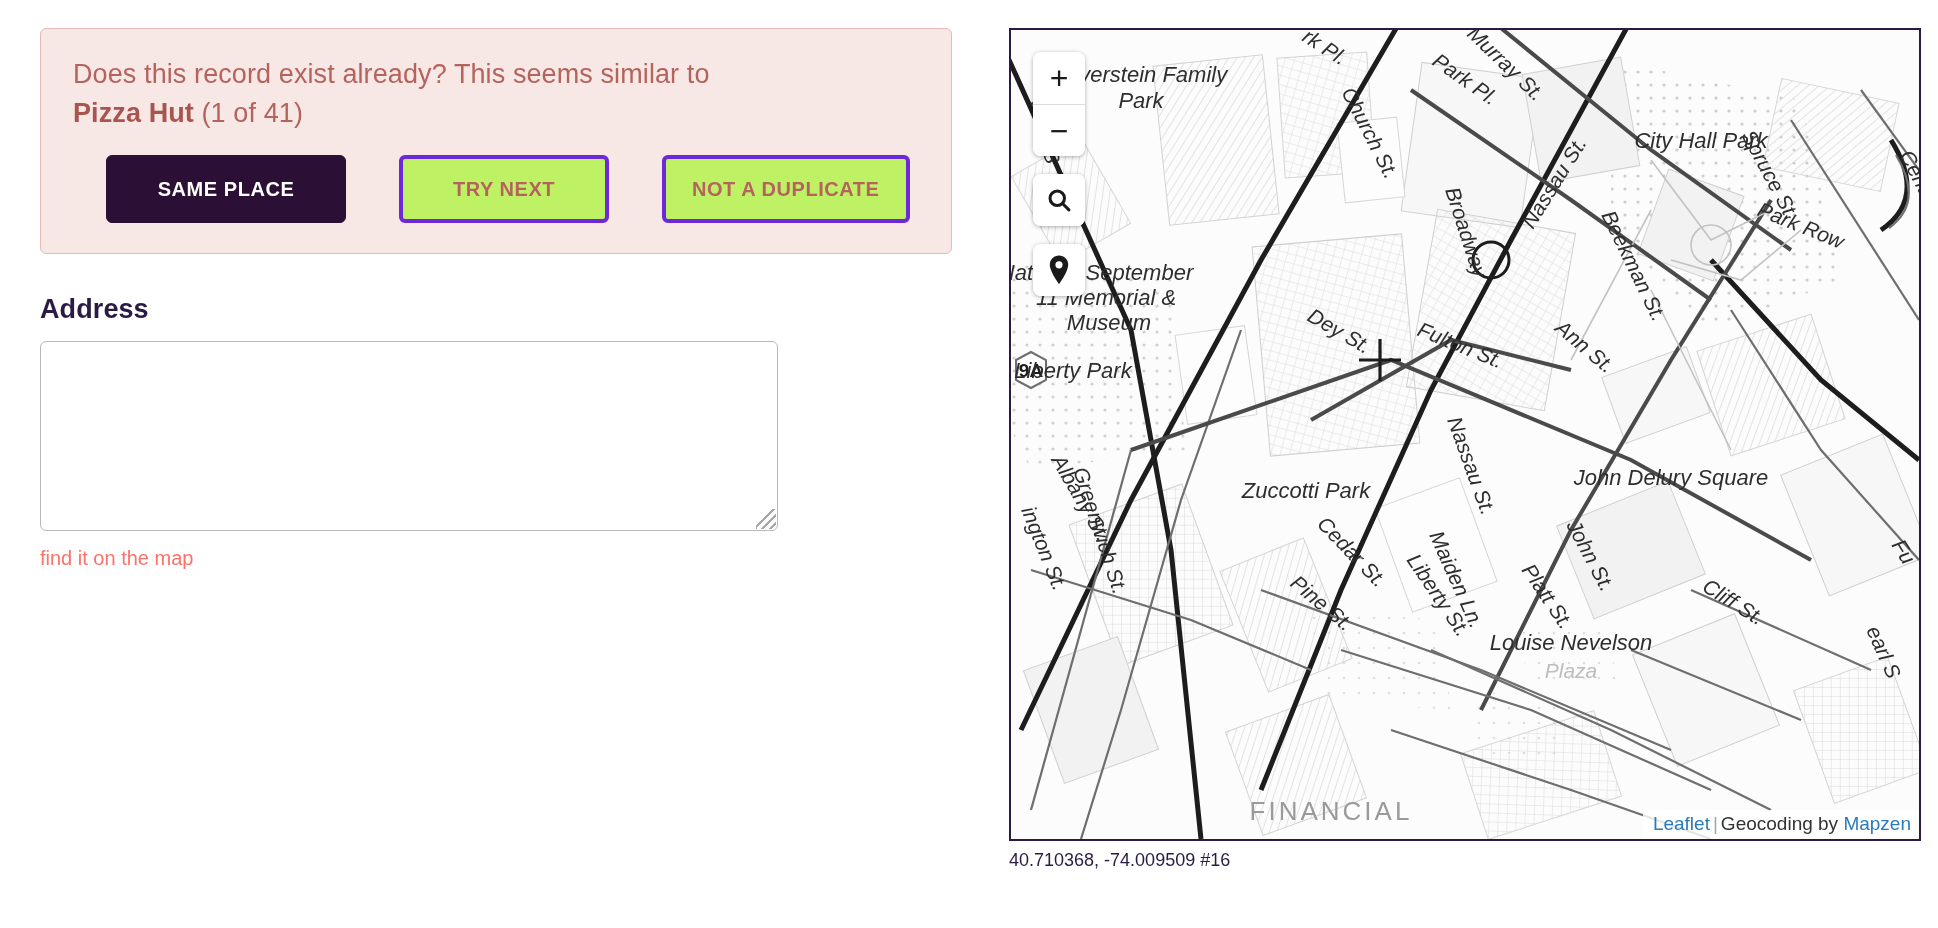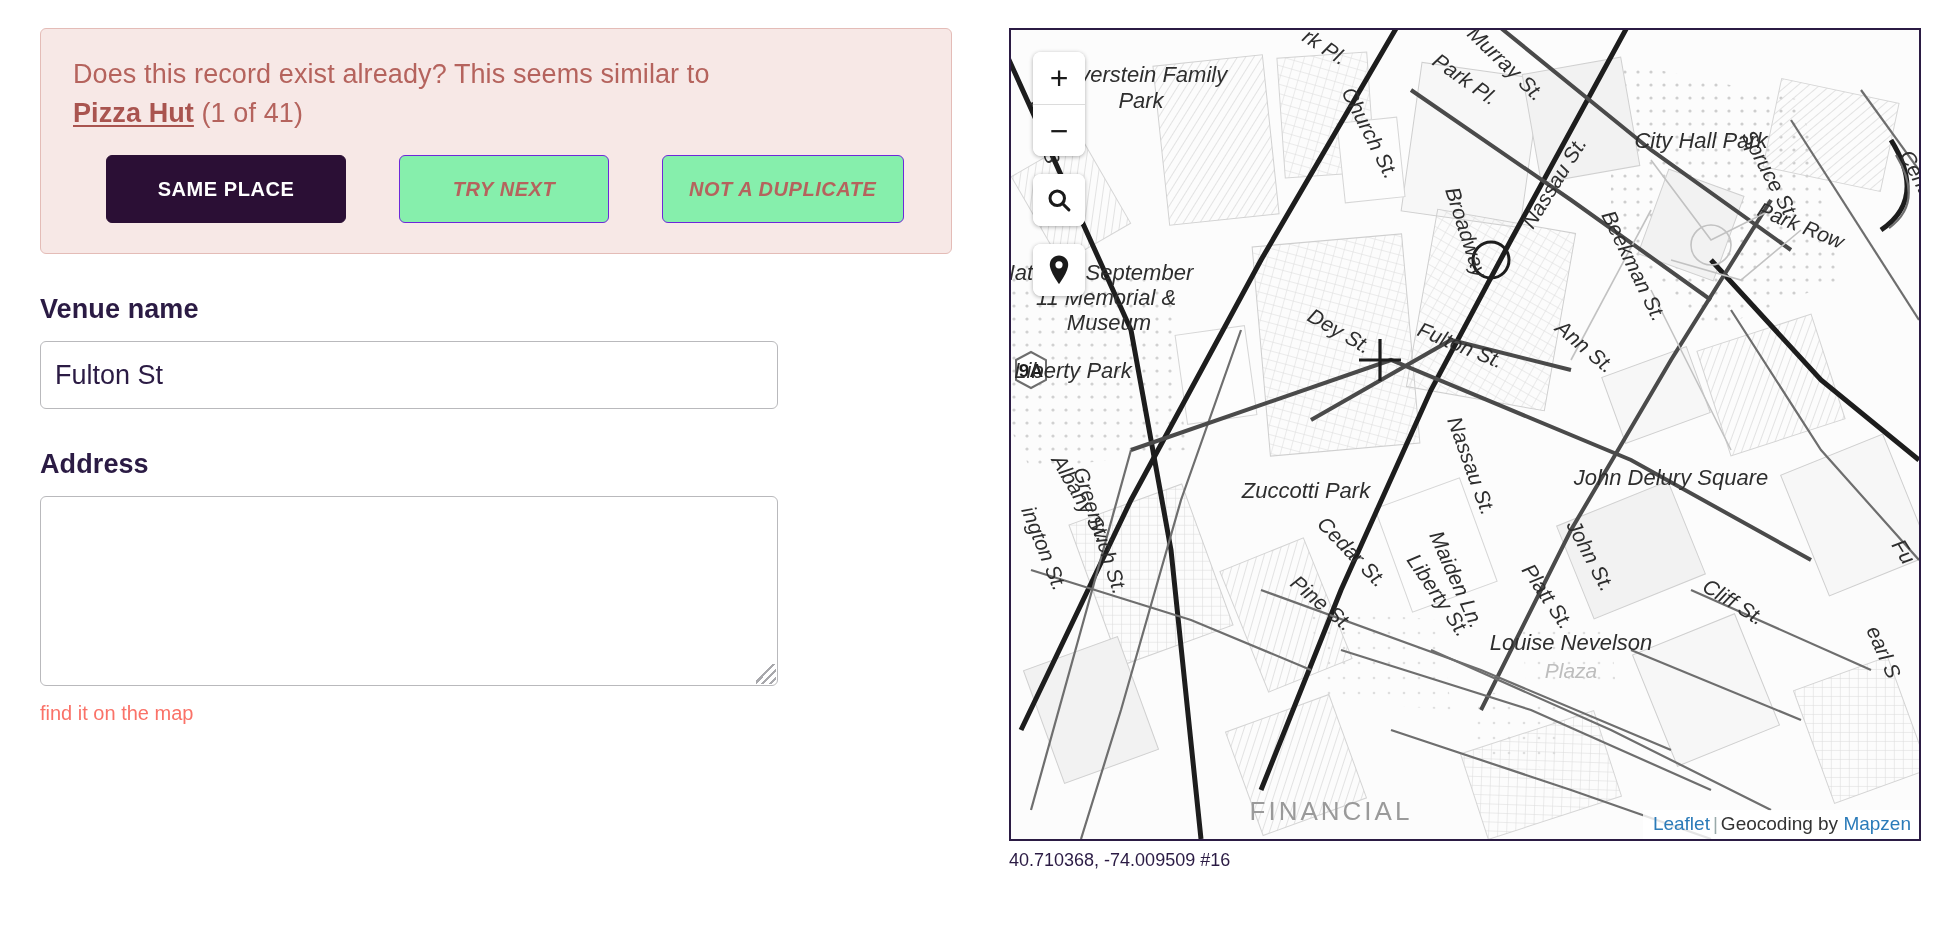--- a/index.html
+++ b/index.html
@@ -34,21 +34,20 @@
   .dup-alert-text {
     font-size: 27px;
     line-height: 1.45;
     color: #b5635d;
     font-weight: 400;
     letter-spacing: .1px;
   }
   .dup-link {
     color: #a9544f;
     font-weight: 700;
-    text-decoration: underline;
     text-underline-offset: 3px;
     cursor: pointer;
   }
   .dup-count { color: #b5635d; font-weight: 400; }
   .dup-btn-row {
     display: flex;
     gap: 20px;
     margin-top: 22px;
   }
   .btn {
@@ -66,25 +65,24 @@
     white-space: nowrap;
     margin-left: 33px;
   }
   .btn-primary {
     background: #2b0f35;
     color: #ffffff;
     border: 1px solid #2b0f35;
     min-width: 240px;
   }
   .btn-secondary {
-    background: #86efac;
+    background: #bef264;
     color: #b5635d;
-    border: 1px solid #6d28d9;
+    border: 4px solid #6d28d9;
     min-width: 210px;
-    font-style: italic;
   }
 
   
   .field-group { margin-top: 40px; }
   .field-label {
     font-size: 27px;
     font-weight: 700;
     color: #2b1b44;
     margin-bottom: 16px;
     letter-spacing: .1px;
@@ -231,24 +229,20 @@
         <span class="dup-link">Pizza Hut</span>
         <span class="dup-count">(1 of 41)</span>
       </div>
       <div class="dup-btn-row">
         <div class="btn btn-primary">SAME PLACE</div>
         <div class="btn btn-secondary">TRY NEXT</div>
         <div class="btn btn-secondary">NOT A DUPLICATE</div>
       </div>
     </div>
 
-    <div class="field-group">
-      <div class="field-label">Venue name</div>
-      <input class="text-input" type="text" value="Fulton St" style="">
-    </div>
 
     <div class="field-group">
       <div class="field-label">Address</div>
       <div class="textarea-wrap">
         <textarea class="text-area" placeholder="" style=""></textarea>
         <span class="resize-grip"></span>
       </div>
       <span class="find-link">find it on the map</span>
     </div>
 

